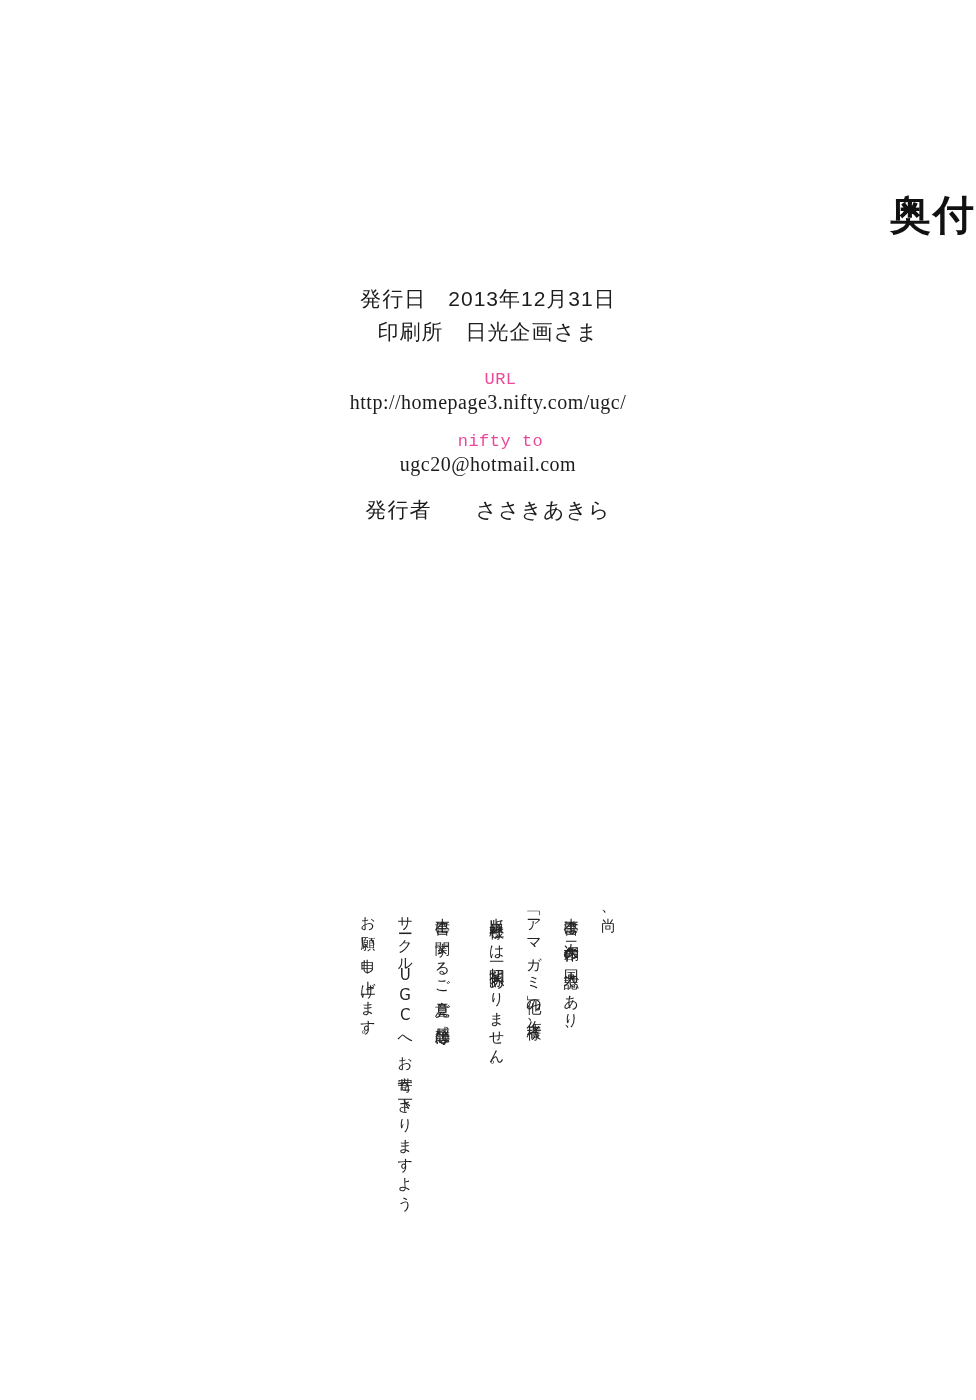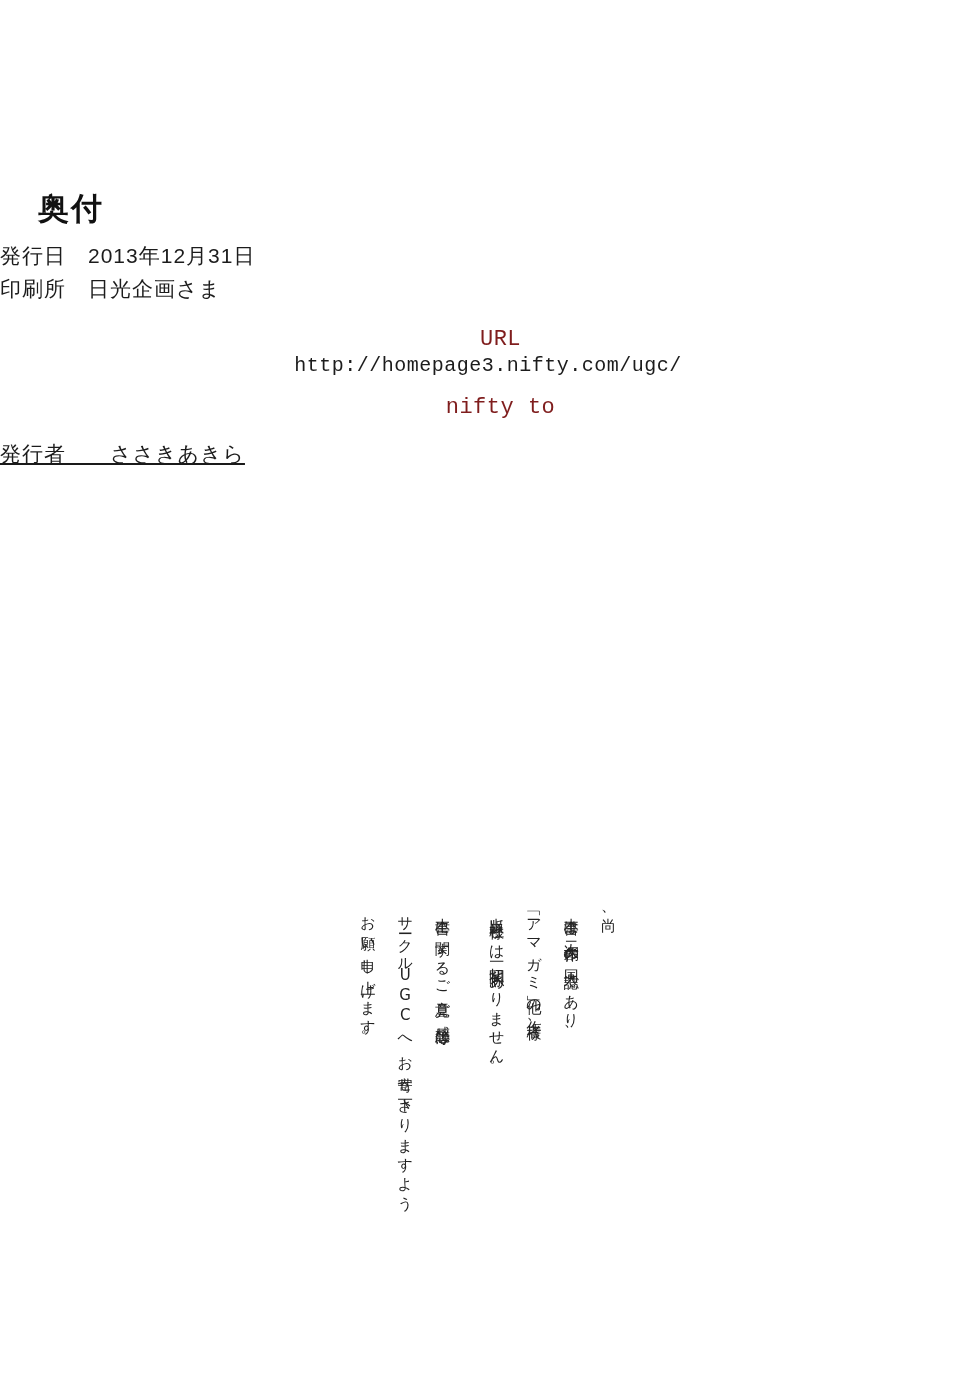--- a/index.html
+++ b/index.html
@@ -15,31 +15,32 @@
     position: relative;
     overflow: hidden;
   }
   .page {
     position: relative;
     width: 976px;
     height: 1400px;
   }
 
   .colophon-title {
-    text-align: left;
-    font-size: 31px;
+    text-align: right;
+    font-size: 41px;
     font-weight: 700;
     letter-spacing: 2px;
     margin-top: 188px;
     color: #111;
     padding-left: 38px;
   }
 
   .meta-block {
-    margin-top: 10px;
+    text-align: center;
+    margin-top: 40px;
   }
   .meta-line {
     font-size: 21px;
     line-height: 1.55;
     letter-spacing: 1px;
     color: #1c1c1c;
     white-space: pre;
   }
 
   .publisher-block {
@@ -52,38 +53,39 @@
     color: #1c1c1c;
     white-space: pre;
   }
 
   .contact-block {
     text-align: center;
     margin-top: 22px;
     font-family: "Liberation Mono", monospace;
   }
   .contact-label {
-    font-size: 22px;
+    font-size: 17px;
     letter-spacing: 0.5px;
-    color: #7f1d1d;
+    color: #ec4899;
     padding-left: 25px;
   }
   .contact-value {
     font-size: 20px;
     letter-spacing: 0.5px;
     color: #1c1c1c;
     margin-top: 2px;
+    font-family: Liberation Serif, serif;
   }
   .contact-gap {
     height: 18px;
   }
 
   .author-block {
+    text-align: center;
     margin-top: 20px;
-    text-decoration: underline;
   }
   .author-line {
     font-size: 21px;
     letter-spacing: 1px;
     color: #1c1c1c;
     white-space: pre;
   }
 
   .vertical-notice {
     position: absolute;
@@ -118,20 +120,21 @@
     <div class="meta-line">発行日　2013年12月31日</div>
     <div class="meta-line">印刷所　日光企画さま</div>
   </div>
 
 
   <div class="contact-block">
     <div class="contact-label">URL</div>
     <div class="contact-value">http://homepage3.nifty.com/ugc/</div>
     <div class="contact-gap"></div>
     <div class="contact-label">nifty to</div>
+    <div class="contact-value">ugc20@hotmail.com</div>
   </div>
 
   <div class="author-block">
     <div class="author-line">発行者　　ささきあきら</div>
   </div>
 
   <div class="vertical-notice">
     <div class="v-col">尚、</div>
     <div class="v-col">本書は二次創作の同人誌であり、</div>
     <div class="v-col">「アマガミ」他の作者様、</div>

